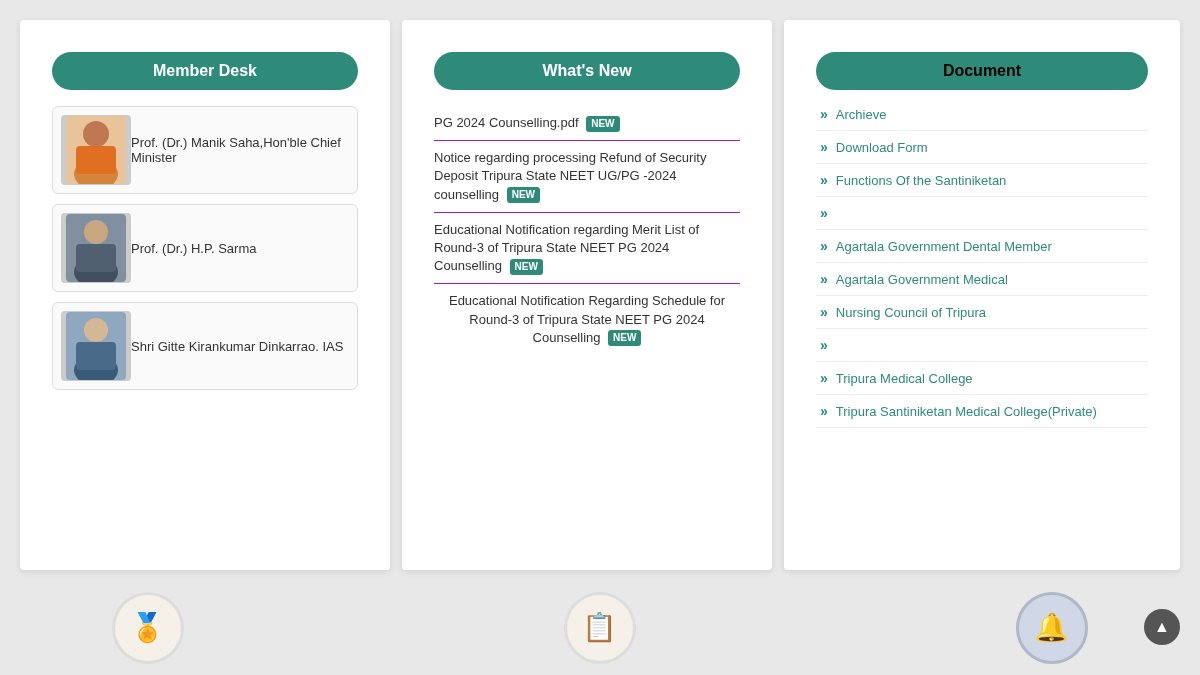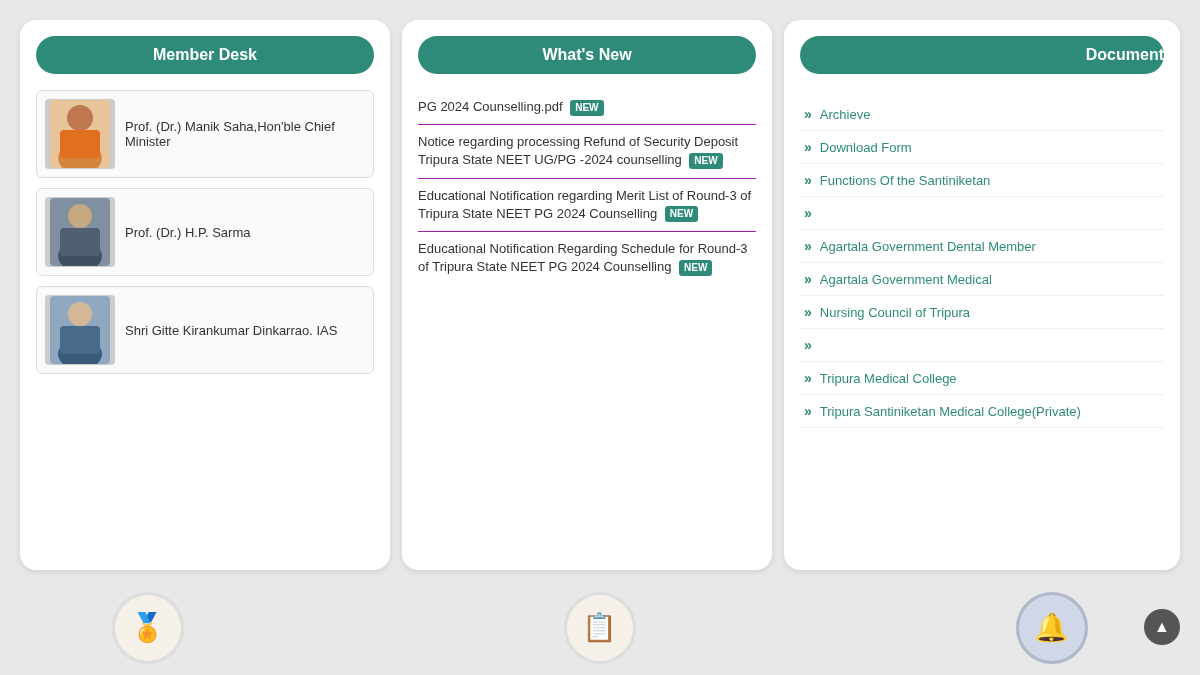--- a/index.html
+++ b/index.html
@@ -15,22 +15,22 @@
     .main-content {
       display: flex;
       gap: 12px;
       padding: 20px 20px 0 20px;
       height: 570px;
     }
 
     
     .panel {
       background: #fff;
-      border-radius: 16px;
-      padding: 16px;
+      border-radius: 4px;
+      padding: 32px;
       box-shadow: 0 2px 6px rgba(0,0,0,0.1);
     }
 
     .left-panel {
       flex: 0 0 370px;
     }
 
     .middle-panel {
       flex: 0 0 370px;
     }
@@ -47,21 +47,20 @@
       border-radius: 20px;
       font-size: 16px;
       font-weight: bold;
       margin-bottom: 16px;
     }
 
     
     .member-item {
       display: flex;
       align-items: center;
-      gap: 10px;
       padding: 8px;
       border: 1px solid #ddd;
       border-radius: 6px;
       margin-bottom: 10px;
       background: #fafafa;
     }
 
     .member-avatar {
       width: 70px;
       height: 70px;
@@ -82,44 +81,44 @@
 
     
     .news-item {
       padding: 8px 0;
       border-bottom: 1px solid #a21caf;
       font-size: 13px;
       color: #333;
       line-height: 1.4;
     }
 
-    .news-item:last-child { border-bottom: none; }
+    .news-item:last-child { border-bottom: none; text-align: center; }
 
     .new-badge {
       display: inline-block;
       background: #2e8b7a;
       color: #fff;
       font-size: 10px;
       font-weight: bold;
       padding: 1px 5px;
       border-radius: 3px;
       margin-left: 4px;
       vertical-align: middle;
     }
 
     
     .section-header {
       background: #2e8b7a;
-      color: #ffffff;
-      text-align: right;
+      color: #000000;
+      text-align: center;
       padding: 10px 0;
       border-radius: 20px;
       font-size: 16px;
       font-weight: bold;
-      margin-bottom: 24px;
+      margin-bottom: 8px;
     }
 
     .doc-item {
       display: flex;
       align-items: center;
       gap: 8px;
       padding: 8px 4px;
       border-bottom: 1px solid #eee;
       font-size: 13px;
       color: #2e8b7a;

